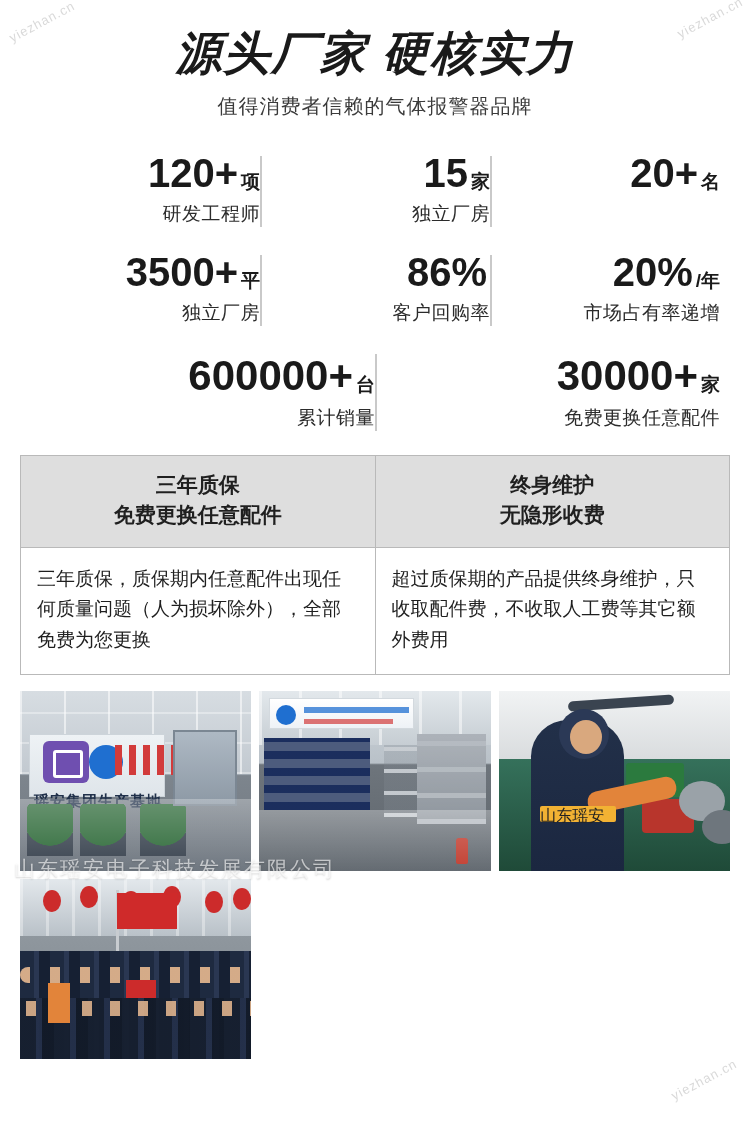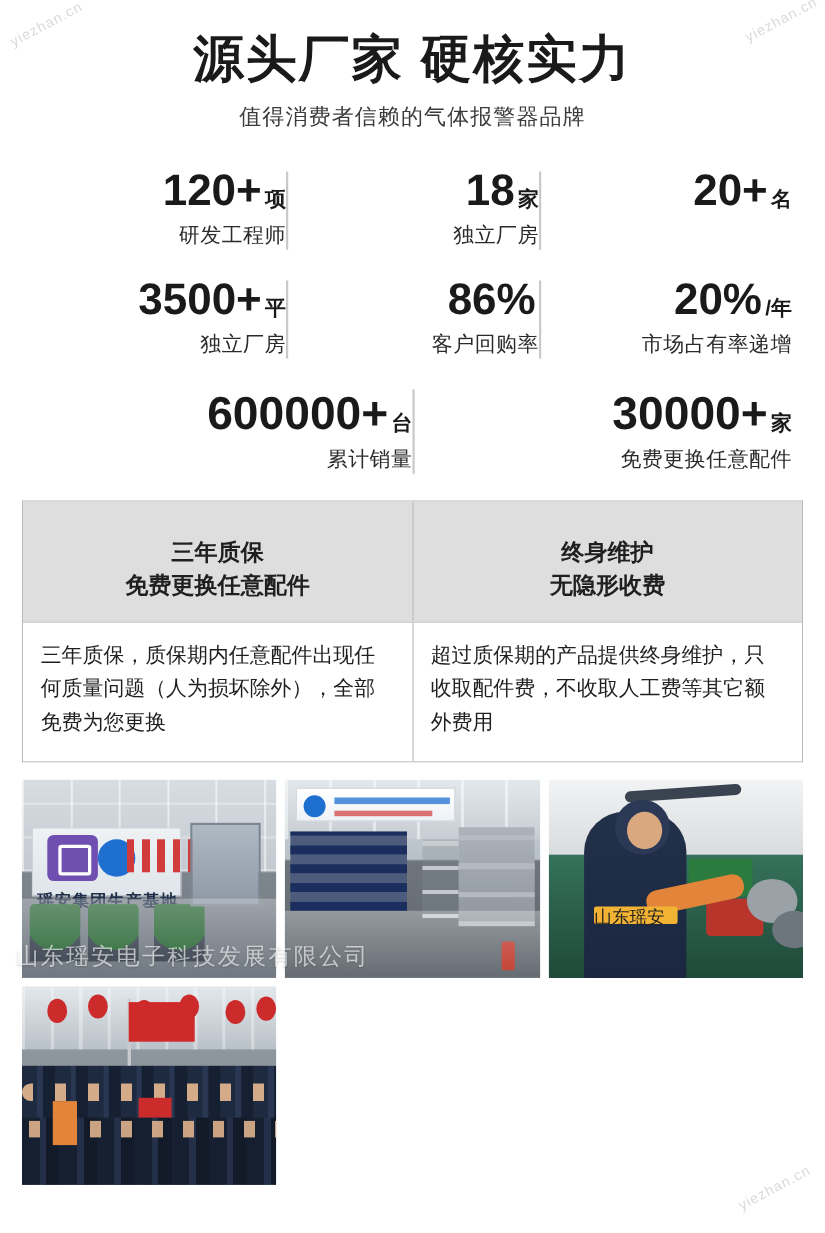--- a/index.html
+++ b/index.html
@@ -28,20 +28,21 @@
     padding-top: 28px;
     text-align: center;
   }
   .main-title {
     font-size: 46px;
     font-weight: bold;
     letter-spacing: 2px;
     color: #1a1a1a;
     line-height: 1.1;
     margin: 0;
+    font-style: italic;
   }
   .sub-title {
     margin-top: 14px;
     font-size: 20px;
     color: #3b3b3b;
     letter-spacing: 1px;
   }
 
   
   .stats {
@@ -101,21 +102,21 @@
     display: flex;
     flex-direction: column;
   }
   .warranty-head {
     display: flex;
     background: #dedede;
   }
   .warranty-head .wcell {
     flex: 1;
     text-align: center;
-    padding: 32px 10px 16px 10px;
+    padding: 14px 10px 16px 10px;
     font-size: 21px;
     font-weight: bold;
     color: #1f1f1f;
     line-height: 1.45;
   }
   .warranty-head .wcell + .wcell { border-left: 1px solid #b9b9b9; }
   .warranty-body {
     display: flex;
     background: #fff;
     border-top: 1px solid #b9b9b9;
@@ -338,21 +339,21 @@
   </div>
 
   <div class="stats">
 
     <div class="stat-row row1">
       <div class="stat-cell">
         <div class="stat-value"><span>120+</span><span class="unit">项</span></div>
         <div class="stat-label">研发工程师</div>
       </div>
       <div class="stat-cell">
-        <div class="stat-value"><span>18</span><span class="unit">家</span></div>
+        <div class="stat-value"><span>15</span><span class="unit">家</span></div>
         <div class="stat-label">独立厂房</div>
       </div>
       <div class="stat-cell">
         <div class="stat-value"><span>20+</span><span class="unit">名</span></div>
       </div>
     </div>
 
     <div class="stat-row row2">
       <div class="stat-cell">
         <div class="stat-value"><span>3500+</span><span class="unit">平</span></div>

